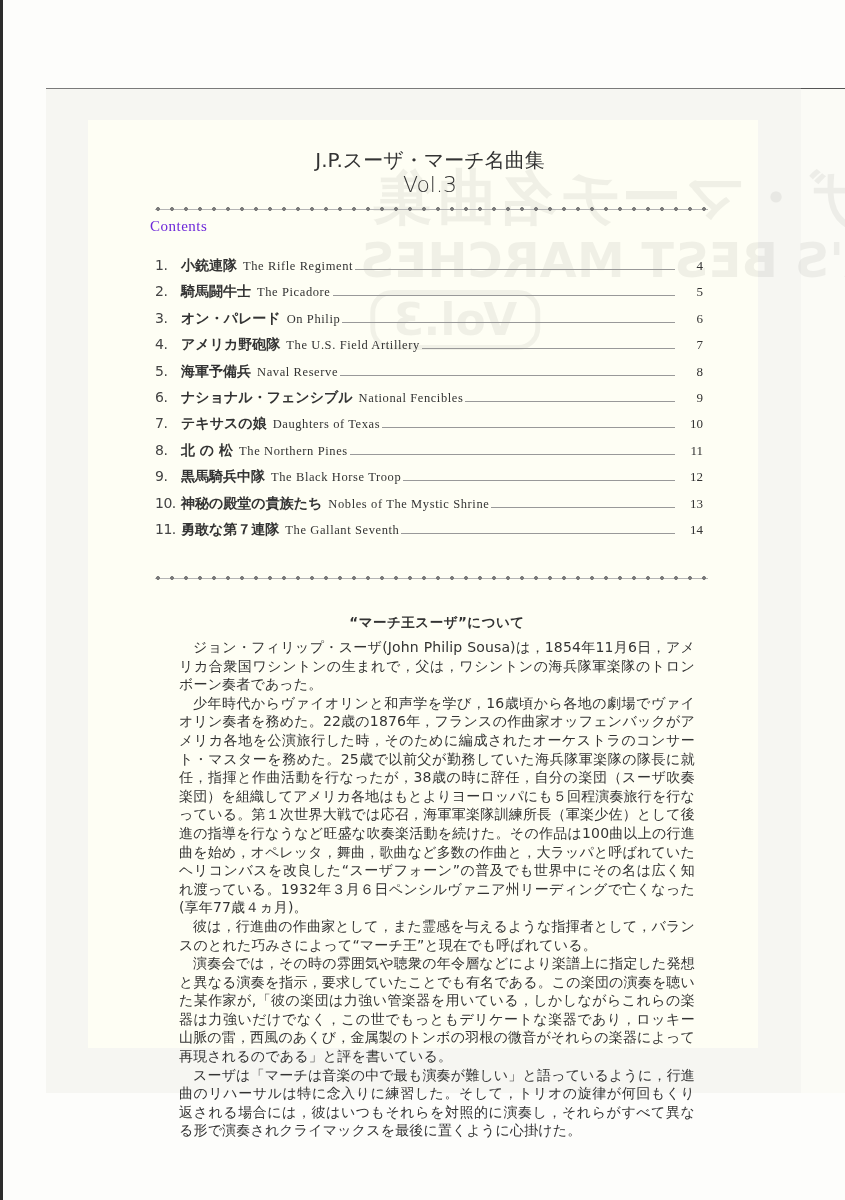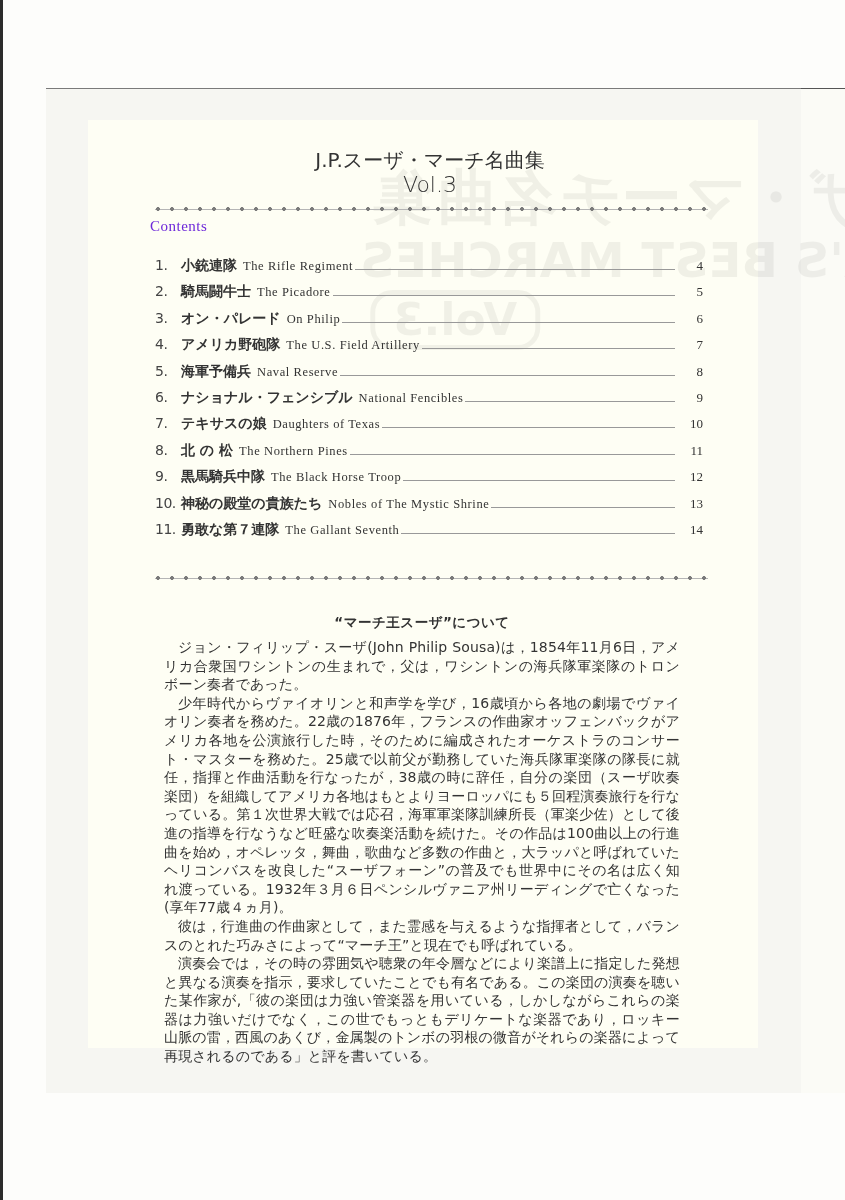--- a/index.html
+++ b/index.html
@@ -134,21 +134,21 @@
     }
     .toc-page {
       font-family: "Liberation Serif", serif;
       font-size: 13px;
       color: #333;
       min-width: 18px;
       text-align: right;
     }
     .essay {
       position: absolute;
-      left: 164px; top: 614px;
+      left: 179px; top: 614px;
       width: 516px;
     }
     .essay-title {
       text-align: center;
       font-family: "DejaVu Sans", sans-serif;
       font-weight: bold;
       font-size: 13.5px;
       color: #333;
       margin-bottom: 6px;
       letter-spacing: 0.5px;
@@ -274,13 +274,14 @@
 </div>
 
 <div class="ornament bottom"></div>
 
 <div class="essay">
   <div class="essay-title">“マーチ王スーザ”について</div>
   <p>ジョン・フィリップ・スーザ(John Philip Sousa)は，1854年11月6日，アメリカ合衆国ワシントンの生まれで，父は，ワシントンの海兵隊軍楽隊のトロンボーン奏者であった。</p>
   <p>少年時代からヴァイオリンと和声学を学び，16歳頃から各地の劇場でヴァイオリン奏者を務めた。22歳の1876年，フランスの作曲家オッフェンバックがアメリカ各地を公演旅行した時，そのために編成されたオーケストラのコンサート・マスターを務めた。25歳で以前父が勤務していた海兵隊軍楽隊の隊長に就任，指揮と作曲活動を行なったが，38歳の時に辞任，自分の楽団（スーザ吹奏楽団）を組織してアメリカ各地はもとよりヨーロッパにも５回程演奏旅行を行なっている。第１次世界大戦では応召，海軍軍楽隊訓練所長（軍楽少佐）として後進の指導を行なうなど旺盛な吹奏楽活動を続けた。その作品は100曲以上の行進曲を始め，オペレッタ，舞曲，歌曲など多数の作曲と，大ラッパと呼ばれていたヘリコンバスを改良した“スーザフォーン”の普及でも世界中にその名は広く知れ渡っている。1932年３月６日ペンシルヴァニア州リーディングで亡くなった(享年77歳４ヵ月)。</p>
   <p>彼は，行進曲の作曲家として，また霊感を与えるような指揮者として，バランスのとれた巧みさによって“マーチ王”と現在でも呼ばれている。</p>
   <p>演奏会では，その時の雰囲気や聴衆の年令層などにより楽譜上に指定した発想と異なる演奏を指示，要求していたことでも有名である。この楽団の演奏を聴いた某作家が,「彼の楽団は力強い管楽器を用いている，しかしながらこれらの楽器は力強いだけでなく，この世でもっともデリケートな楽器であり，ロッキー山脈の雷，西風のあくび，金属製のトンボの羽根の微音がそれらの楽器によって再現されるのである」と評を書いている。</p>
+  <p>スーザは「マーチは音楽の中で最も演奏が難しい」と語っているように，行進曲のリハーサルは特に念入りに練習した。そして，トリオの旋律が何回もくり返される場合には，彼はいつもそれらを対照的に演奏し，それらがすべて異なる形で演奏されクライマックスを最後に置くように心掛けた。</p>
 </div>
 
 </body></html>

